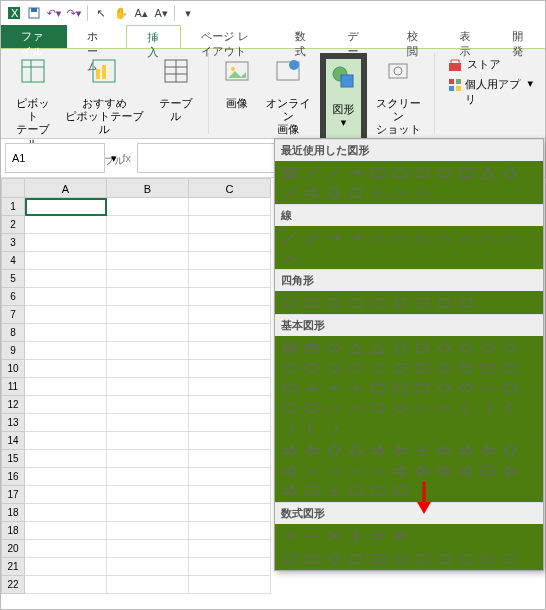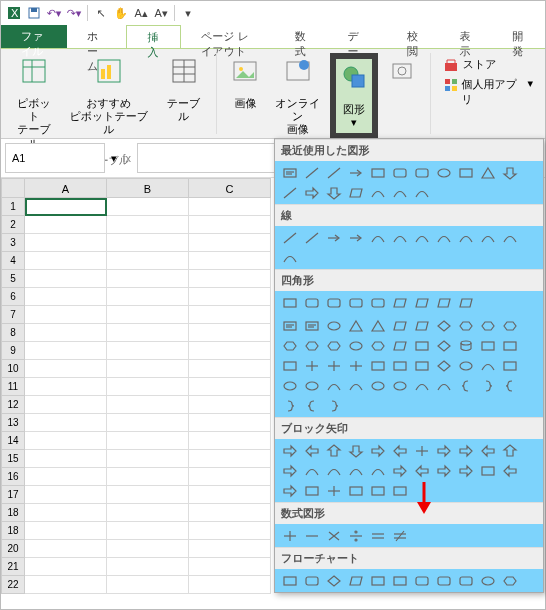--- a/index.html
+++ b/index.html
@@ -29,21 +29,21 @@
 .rowhdrs{display:flex;flex-direction:column}
 .corner{width:24px;height:20px;background:#e6e6e6;border:1px solid #ccc}
 .rowhdr{width:24px;height:18px;background:#e6e6e6;border:1px solid #ccc;border-top:none;text-align:center;line-height:18px;font-size:10px}
 .cols{display:flex;flex-direction:column}
 .colhdrs{display:flex}
 .colhdr{width:82px;height:20px;background:#e6e6e6;border:1px solid #ccc;border-left:none;text-align:center;line-height:20px}
 .rows{display:flex;flex-direction:column}
 .row{display:flex}
 .cell{width:82px;height:18px;border-right:1px solid #ddd;border-bottom:1px solid #ddd}
 .cell.sel{border:2px solid #217346}
-.shapes-menu{position:absolute;left:274px;top:138px;width:270px;background:#7dd3fc;border:1px solid #aaa;box-shadow:2px 2px 6px rgba(0,0,0,.3);max-height:470px;overflow:hidden}
+.shapes-menu{position:absolute;left:274px;top:138px;width:270px;background:#4d7c0f;border:1px solid #aaa;box-shadow:2px 2px 6px rgba(0,0,0,.3);max-height:470px;overflow:hidden}
 .cat-hdr{background:#eee;padding:3px 6px;font-weight:bold;color:#555;border-top:1px solid #ddd}
 .shape-row{display:flex;flex-wrap:wrap;padding:2px 4px;gap:1px}
 .shp{width:21px;height:19px;display:flex;align-items:center;justify-content:center;cursor:pointer;color:#555}
 .shp svg{width:16px;height:14px}
 .shp svg *{fill:none;stroke:#666;stroke-width:1.2}
 .red-arrow{position:absolute;left:412px;top:480px;pointer-events:none}
 </style>
 </head>
 <body>
 
@@ -153,20 +153,22 @@
           </div>
         <div class="lbl"><span>図形</span><br>▾</div>
       </div>
       <div class="bigbtn">
         <div class="ic">
             <svg width="28" height="28">
               <rect x="5" y="7" width="18" height="14" fill="none" stroke="#888"></rect>
               <circle cx="14" cy="14" r="4" fill="none" stroke="#888"></circle>
             </svg>
           </div>
+        <div class="lbl"><span style="white-space:pre-line">スクリーン
+ショット</span> ▾</div>
       </div>
     </div>
   </div>
   <div class="grp" style="border-right:none">
     <div class="store-col">
       <div class="store-item">
         <svg width="16" height="16">
             <rect x="2" y="6" width="12" height="8" fill="#d44"></rect>
             <path d="M4 6 L4 3 L12 3 L12 6" fill="none" stroke="#d44"></path>
           </svg>
@@ -542,20 +544,21 @@
         <svg viewBox="0 0 16 14">
           <polygon points="4,3 14,3 12,11 2,11"></polygon>
         </svg>
       </div>
       <div class="shp">
         <svg viewBox="0 0 16 14">
           <polygon points="4,3 14,3 12,11 2,11"></polygon>
         </svg>
       </div>
     </div>
+  <div class="cat-hdr">基本図形</div>
   <div class="shape-row" id="sh-basic">
       <div class="shp">
         <svg viewBox="0 0 16 14">
           <rect x="2" y="3" width="12" height="8"></rect>
           <line x1="4" y1="6" x2="12" y2="6"></line>
           <line x1="4" y1="8" x2="10" y2="8"></line>
         </svg>
       </div>
       <div class="shp">
         <svg viewBox="0 0 16 14">
@@ -789,21 +792,20 @@
         <svg viewBox="0 0 16 14">
           <path d="M10 2 Q6 2 6 5 Q6 7 4 7 Q6 7 6 9 Q6 12 10 12"></path>
         </svg>
       </div>
       <div class="shp">
         <svg viewBox="0 0 16 14">
           <path d="M6 2 Q10 2 10 5 Q10 7 12 7 Q10 7 10 9 Q10 12 6 12"></path>
         </svg>
       </div>
     </div>
-  <div class="cat-hdr">ブロック矢印</div>
   <div class="shape-row" id="sh-block">
       <div class="shp">
         <svg viewBox="0 0 16 14">
           <polygon points="2,5 9,5 9,2 14,7 9,12 9,9 2,9"></polygon>
         </svg>
       </div>
       <div class="shp">
         <svg viewBox="0 0 16 14">
           <polygon points="14,5 7,5 7,2 2,7 7,12 7,9 14,9"></polygon>
         </svg>
@@ -974,21 +976,20 @@
         </svg>
       </div>
       <div class="shp">
         <svg viewBox="0 0 16 14">
           <line x1="2" y1="5" x2="14" y2="5"></line>
           <line x1="2" y1="9" x2="14" y2="9"></line>
           <line x1="4" y1="12" x2="12" y2="2"></line>
         </svg>
       </div>
     </div>
-  <div class="cat-hdr">フローチャート</div>
   <div class="shape-row" id="sh-flow">
       <div class="shp">
         <svg viewBox="0 0 16 14">
           <rect x="2" y="3" width="12" height="8"></rect>
         </svg>
       </div>
       <div class="shp">
         <svg viewBox="0 0 16 14">
           <rect x="2" y="3" width="12" height="8" rx="2"></rect>
         </svg>

